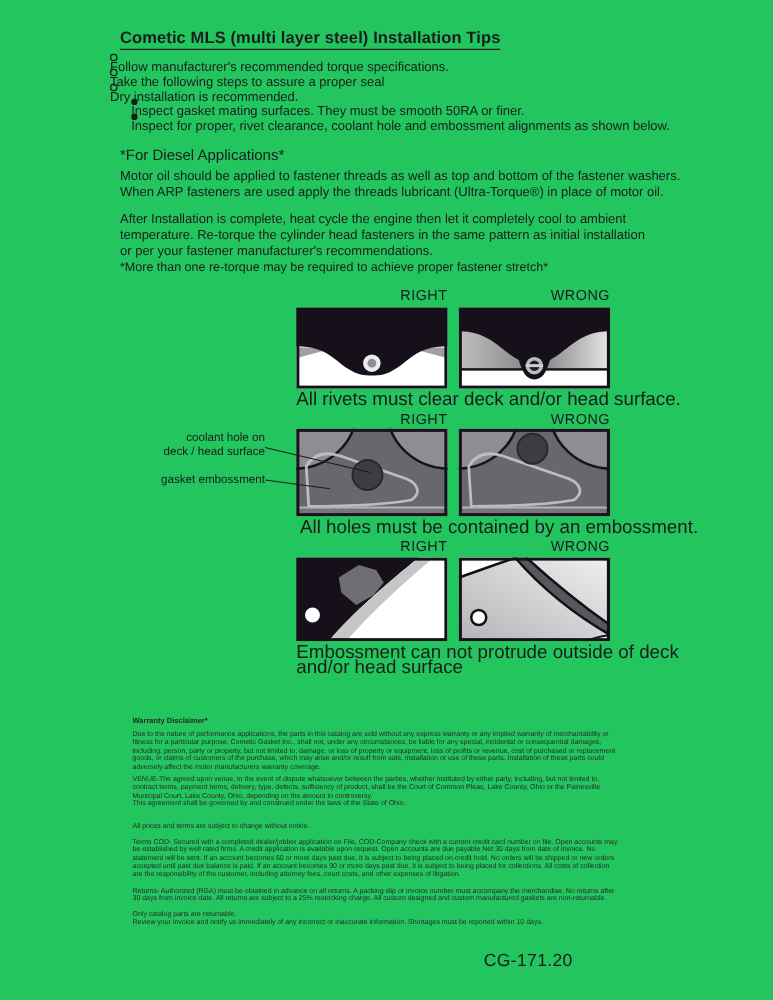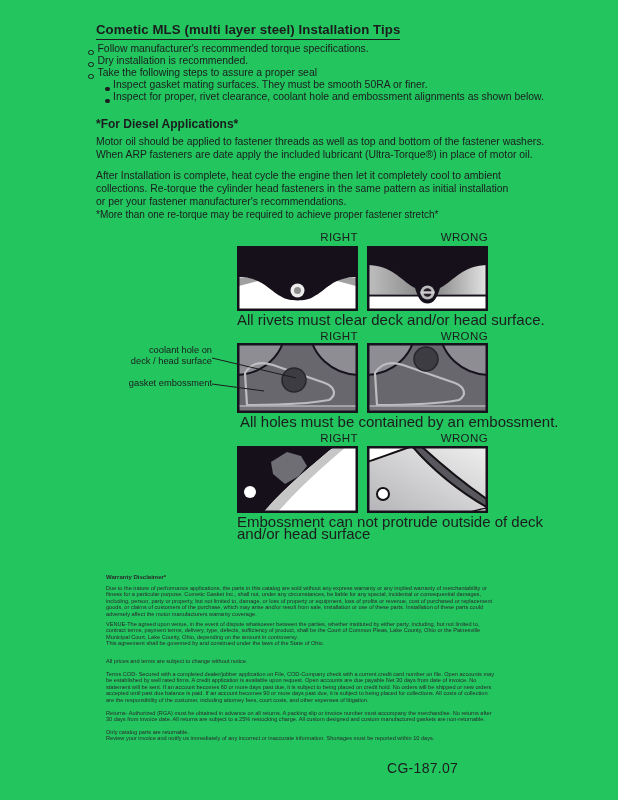--- a/index.html
+++ b/index.html
@@ -6,31 +6,31 @@
   .page{
     position:relative;width:618px;height:800px;background:#22c55e;
     font-family:"Liberation Sans",sans-serif;color:#1c1c1e;overflow:hidden;
   }
   .abs{position:absolute;}
   .title{
     left:96px;top:22px;font-size:13.2px;font-weight:bold;letter-spacing:.1px;
     border-bottom:1.7px solid #1c1c1e;padding-bottom:1.5px;
   }
   .bullets{left:88px;top:43px;font-size:10.4px;line-height:12px;}
-  .b-row{display:flex;align-items:flex-end;height:12px;}
+  .b-row{display:flex;align-items:flex-start;height:12px;flex-direction:column;}
   .b-sub{margin-left:17px;}
   .marker-open{
     width:3.5px;height:3.5px;border:1px solid #1c1c1e;border-radius:50%;
     margin-right:4px;flex:none;
   }
   .marker-dot{
     width:4.5px;height:4.5px;background:#1c1c1e;border-radius:50%;
     margin-right:3.5px;flex:none;
   }
-  .h2{left:96px;top:117px;font-size:12px;font-weight:bold;}
+  .h2{left:96px;top:117px;font-size:12px;font-weight:normal;}
   .para{font-size:10.4px;line-height:12.9px;white-space:pre-line;}
   .p1{left:96px;top:136px;}
   .p2{left:96px;top:170px;}
   .note{left:96px;top:209px;font-size:10px;}
   .dlabel{width:121px;text-align:right;font-size:11.5px;letter-spacing:.4px;}
   .caption{font-size:15px;line-height:11.6px;white-space:pre-line;}
   .ann{width:94px;text-align:right;font-size:9.3px;line-height:10.8px;white-space:pre-line;}
   .legal{left:106px;width:416px;font-size:5.6px;line-height:6.45px;white-space:pre-line;color:#2a2a2c;}
   .legal-h{left:106px;top:574px;font-size:6px;font-weight:bold;color:#2a2a2c;}
   .pagenum{left:387px;top:760px;font-size:14px;letter-spacing:.3px;}
@@ -43,41 +43,41 @@
 
   <div class="abs title">Cometic MLS (multi layer steel) Installation Tips</div>
 
   <div class="abs bullets">
     <div class="b-row">
       <span class="marker-open"></span>
       <span>Follow manufacturer's recommended torque specifications.</span>
     </div>
     <div class="b-row">
       <span class="marker-open"></span>
-      <span>Dry installation is recommended.</span>
+      <span>Take the following steps to assure a proper seal</span>
     </div>
     <div class="b-row">
       <span class="marker-open"></span>
-      <span>Take the following steps to assure a proper seal</span>
+      <span>Dry installation is recommended.</span>
     </div>
     <div class="b-row b-sub">
       <span class="marker-dot"></span>
       <span>Inspect gasket mating surfaces.  They must be smooth 50RA or finer.</span>
     </div>
     <div class="b-row b-sub">
       <span class="marker-dot"></span>
       <span>Inspect for proper, rivet clearance, coolant hole and embossment alignments as shown below.</span>
     </div>
   </div>
 
   <div class="abs h2">*For Diesel Applications*</div>
   <div class="abs para p1">Motor oil should be applied to fastener threads as well as top and bottom of the fastener washers.
-When ARP fasteners are date apply the included lubricant (Ultra-Torque®) in place of motor oil.</div>
+When ARP fasteners are used apply the threads lubricant (Ultra-Torque®) in place of motor oil.</div>
   <div class="abs para p2">After Installation is complete, heat cycle the engine then let it completely cool to ambient
-collections. Re-torque the cylinder head fasteners in the same pattern as initial installation
+temperature. Re-torque the cylinder head fasteners in the same pattern as initial installation
 or per your fastener manufacturer's recommendations.</div>
   <div class="abs note">*More than one re-torque may be required to achieve proper fastener stretch*</div>
 
   <div class="abs dlabel" style="left:237px;top:231px;">RIGHT</div>
   <div class="abs dlabel" style="left:367px;top:231px;">WRONG</div>
 
   <svg class="abs" style="left:237px;top:246px;" width="121" height="65" viewBox="0 0 121 65">
     <rect width="121" height="65" fill="#ffffff"></rect>
     <polygon points="2,32 32,32 2,40" fill="#a0a0a0"></polygon>
     <polygon points="119,32 89,32 119,40" fill="#a0a0a0"></polygon>
@@ -192,15 +192,15 @@
   <div class="abs legal" style="top:671px;">Terms COD- Secured with a completed dealer/jobber application on File, COD-Company check with a current credit card number on file.  Open accounts may
 be established by well rated firms.  A credit application is available upon request.  Open accounts are due payable Net 30 days from date of invoice.  No
 statement will be sent.  If an account becomes 60 or more days past due, it is subject to being placed on credit hold.  No orders will be shipped or new orders
 accepted until past due balance is paid.  If an account becomes 90 or more days past due, it is subject to being placed for collections.  All costs of collection
 are the responsibility of the customer, including attorney fees, court costs, and other expenses of litigation.</div>
   <div class="abs legal" style="top:710px;">Returns- Authorized (RGA) must be obtained in advance on all returns.  A packing slip or invoice number must accompany the merchandise.  No returns after
 30 days from invoice date.  All returns are subject to a 25% restocking charge.  All custom designed and custom manufactured gaskets are non-returnable.</div>
   <div class="abs legal" style="top:729px;">Only catalog parts are returnable.
 Review your invoice and notify us immediately of any incorrect or inaccurate information.  Shortages must be reported within 10 days.</div>
 
-  <div class="abs pagenum">CG-187.07</div>
+  <div class="abs pagenum">CG-171.20</div>
 
 </div>
 
 </body></html>

